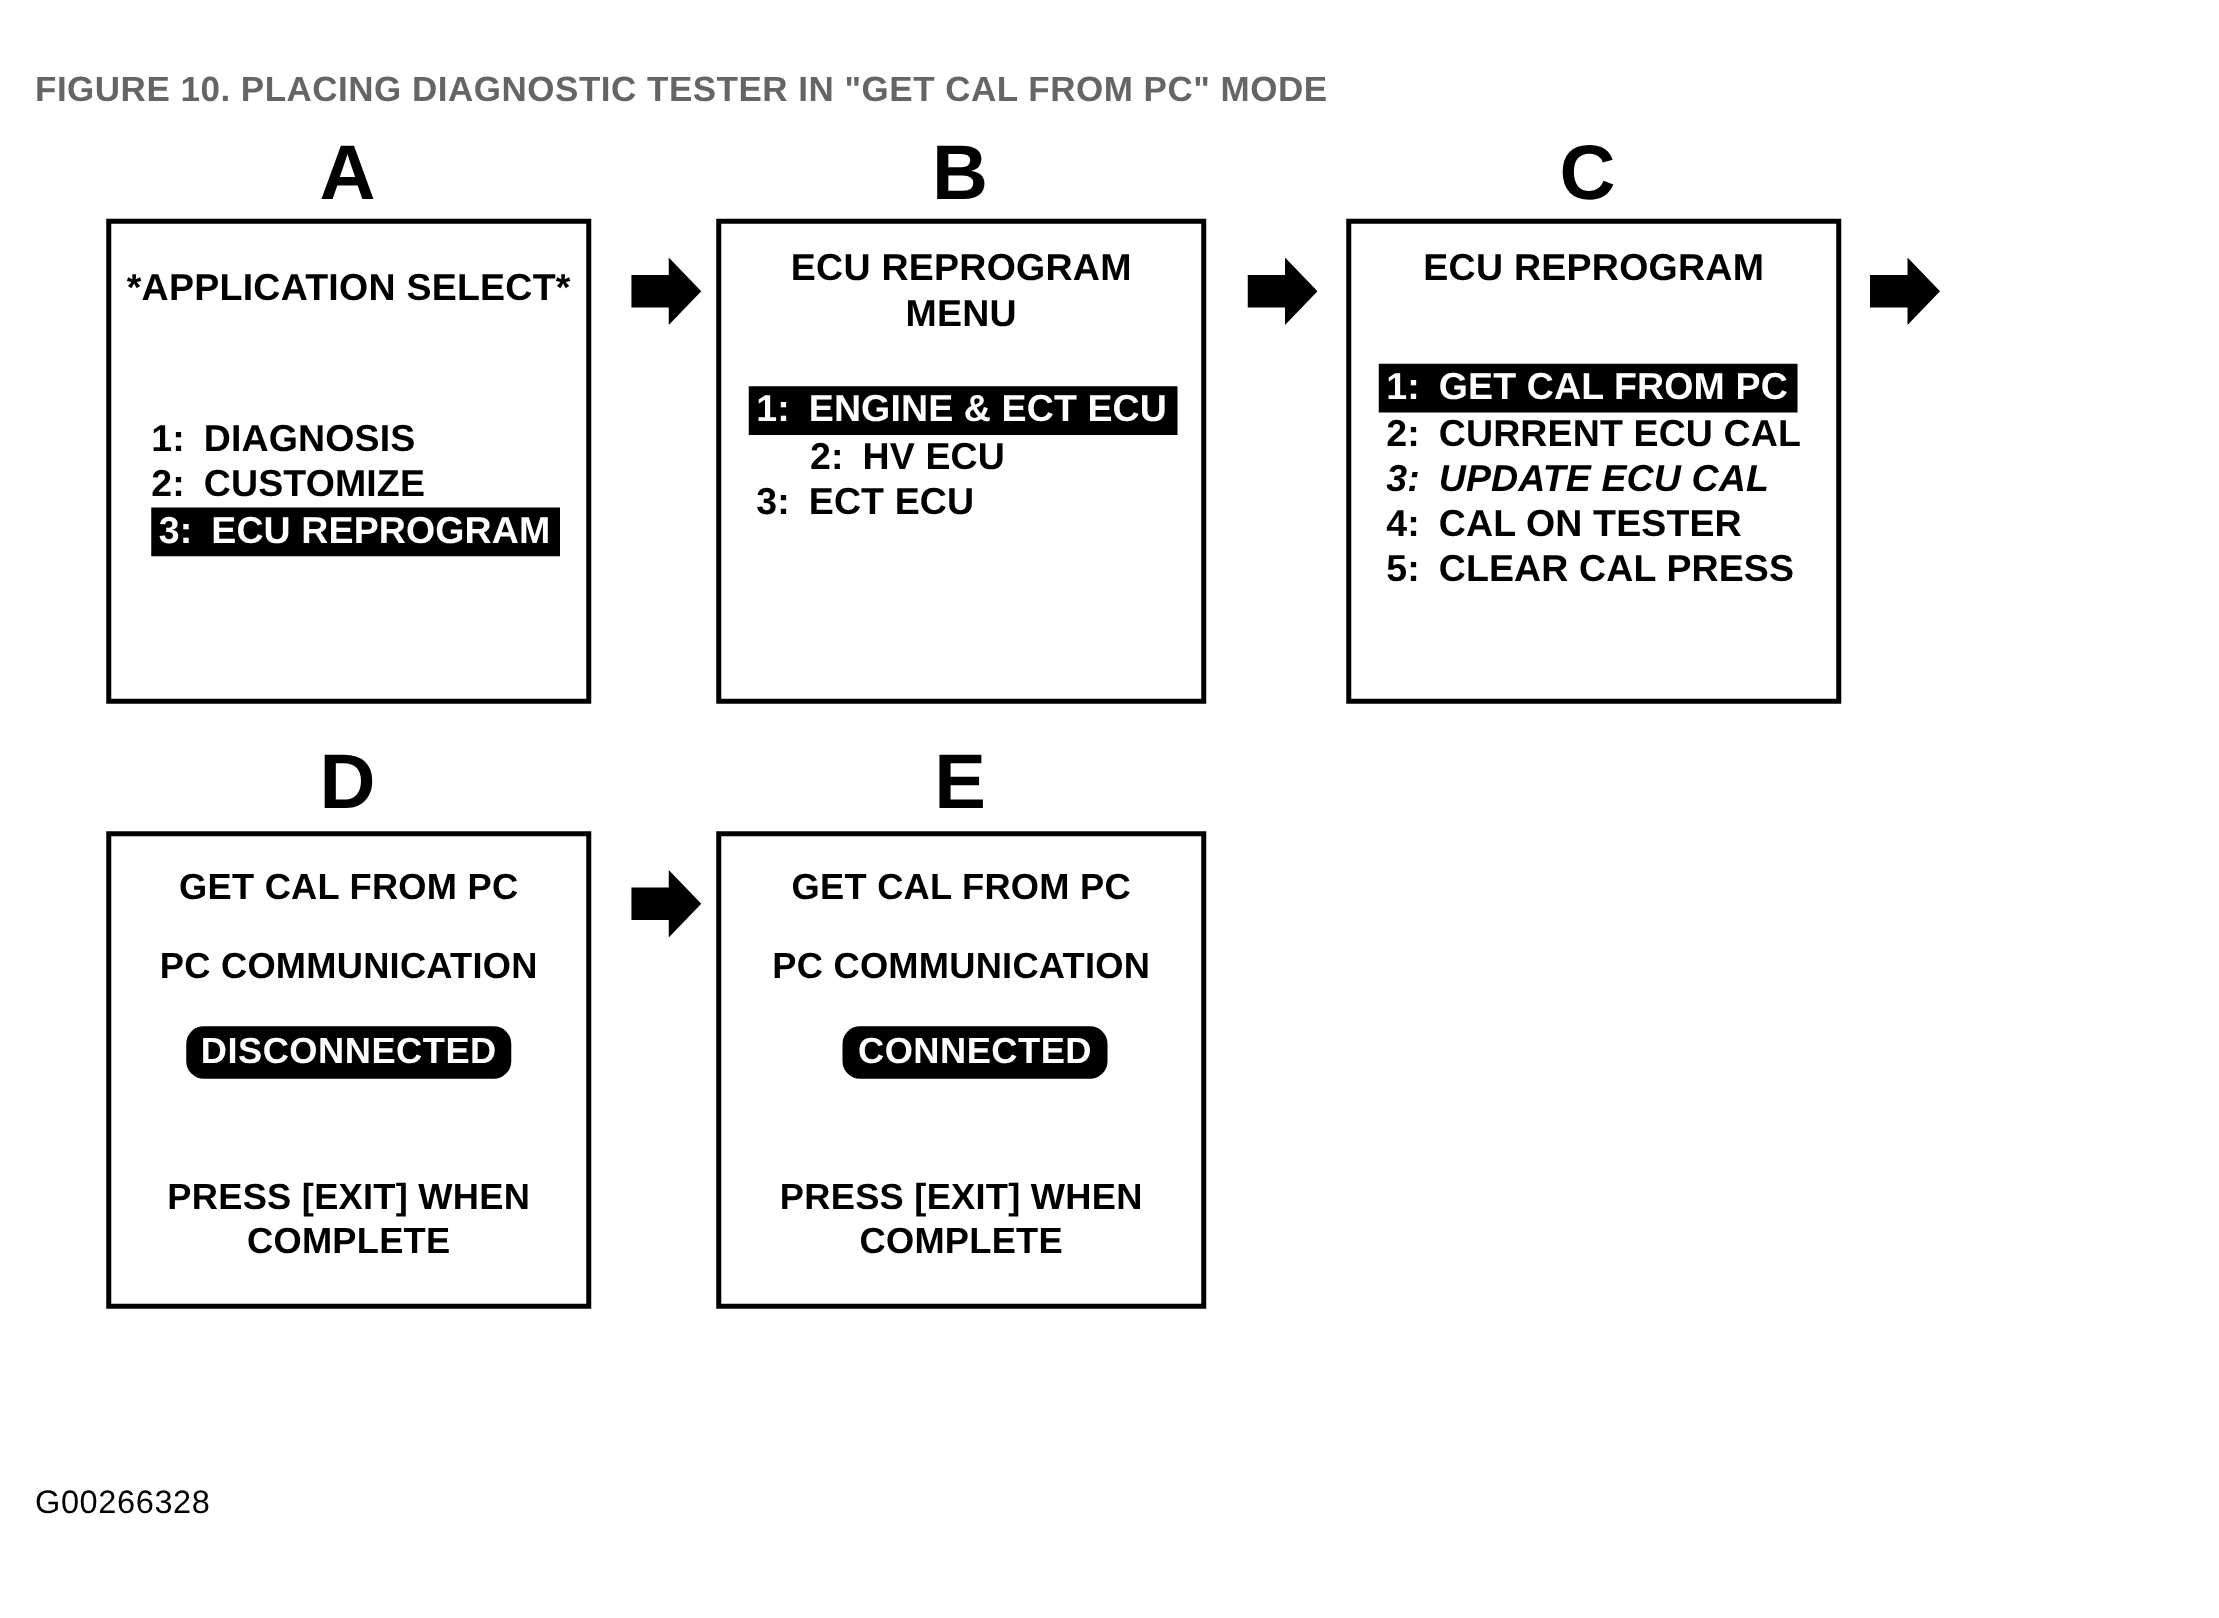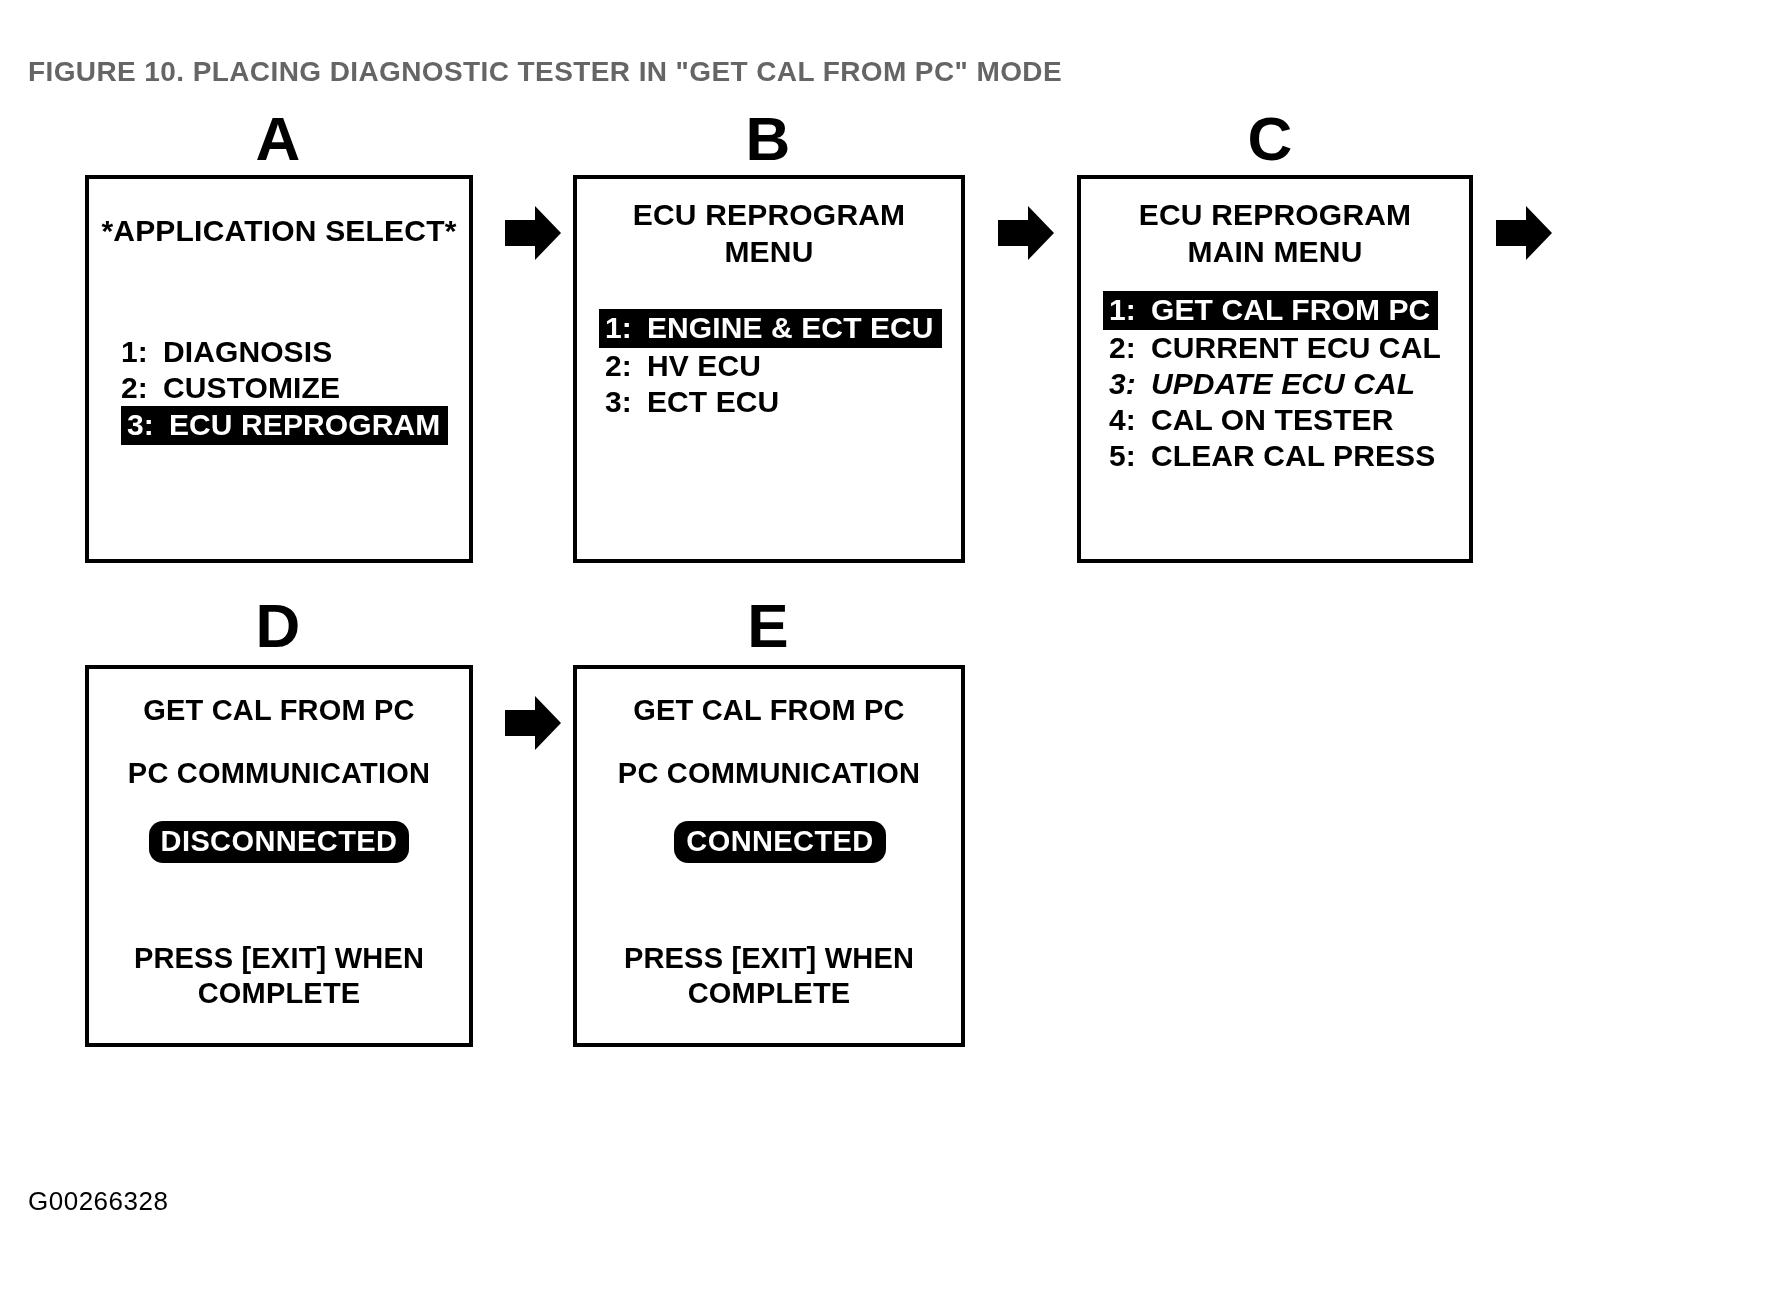--- a/index.html
+++ b/index.html
@@ -181,21 +181,21 @@
       <div>ECU REPROGRAM</div>
       <div>MENU</div>
     </div>
     <ul class="menu-list" style="position:absolute; left:22px; top:130px;">
       <li>
         <span class="menu-item selected">
           <span class="num">1:</span><span>ENGINE &amp; ECT ECU</span>
         </span>
       </li>
       <li>
-        <span class="menu-item" style="padding-left:6px;">
+        <span class="menu-item" style="padding-left:6px;margin-left:43px;">
           <span class="num">2:</span><span>HV ECU</span>
         </span>
       </li>
       <li>
         <span class="menu-item" style="padding-left:6px;">
           <span class="num">3:</span><span>ECT ECU</span>
         </span>
       </li>
     </ul>
   </div>
@@ -206,21 +206,20 @@
     <polygon points="0,14 30,14 30,0 56,27 30,54 30,40 0,40" fill="#000000"></polygon>
   </svg>
 </div>
 
 <div class="panel-letter" style="left:1240px; top:108px;">C</div>
 
 <div class="screen" style="left:1077px; top:175px; width:396px; height:388px;">
   <div class="screen-inner">
     <div class="scr-title" style="position:absolute; left:0; right:0; top:18px;">
       <div>ECU REPROGRAM</div>
-      <div>MAIN MENU</div>
     </div>
     <ul class="menu-list" style="position:absolute; left:22px; top:112px;">
       <li>
         <span class="menu-item selected">
           <span class="num">1:</span><span>GET CAL FROM PC</span>
         </span>
       </li>
       <li>
         <span class="menu-item" style="padding-left:6px;">
           <span class="num">2:</span><span>CURRENT ECU CAL</span>

